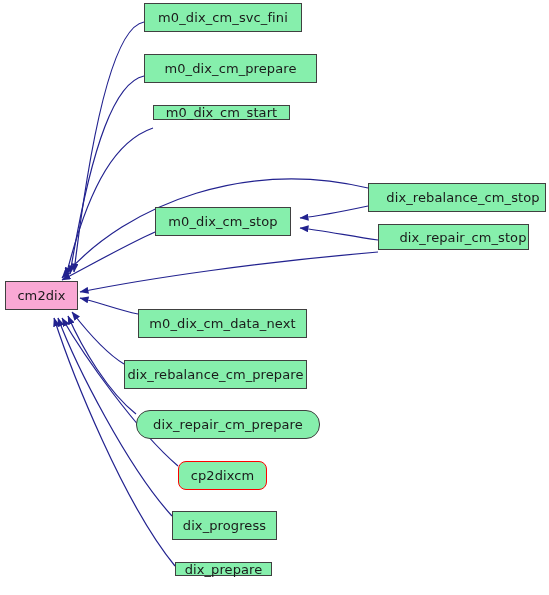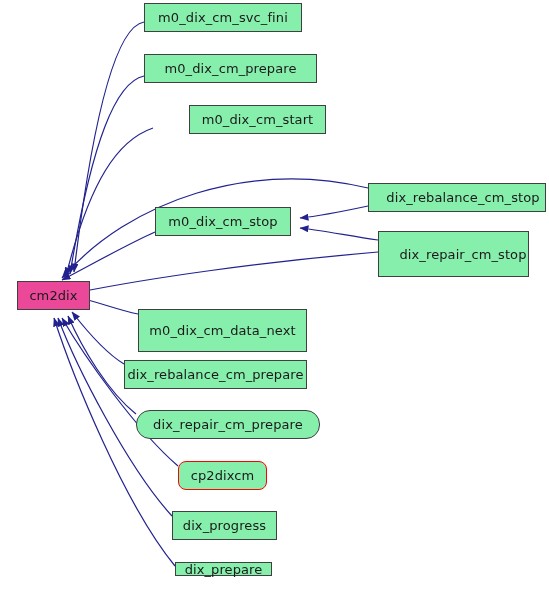--- a/index.html
+++ b/index.html
@@ -32,23 +32,22 @@
     justify-content: center;
     background: #86efac;
     border: 1px solid #404040;
     color: #1a1a1a;
     font-size: 13px;
     line-height: 1;
     white-space: nowrap;
     letter-spacing: 0.1px;
   }
   .node.root {
-    background: #ec4899;
+    background: #f9a8d4;
     border: 1px solid #404040;
-    margin-left: 12px;
   }
   .node.highlight {
     border: 1px solid #ff0000;
   }
   .node .label {
     display: block;
     padding: 0 2px;
   }
 </style>
 </head>
@@ -83,33 +82,33 @@
   <div id="nodes-group">
       <div class="node root" style="left: 5px; top: 281px; width: 73px; height: 29px;">
         <span class="label">cm2dix</span>
       </div>
       <div class="node" style="left: 144px; top: 3px; width: 158px; height: 29px;">
         <span class="label">m0_dix_cm_svc_fini</span>
       </div>
       <div class="node" style="left: 144px; top: 54px; width: 173px; height: 29px;">
         <span class="label">m0_dix_cm_prepare</span>
       </div>
-      <div class="node" style="left: 153px; top: 105px; width: 137px; height: 29px; margin-left: 36px;">
+      <div class="node" style="left: 153px; top: 105px; width: 137px; height: 15px;">
         <span class="label">m0_dix_cm_start</span>
       </div>
       <div class="node" style="left: 368px; top: 183px; width: 178px; height: 29px; padding-left: 12px;">
         <span class="label">dix_rebalance_cm_stop</span>
       </div>
       <div class="node" style="left: 155px; top: 207px; width: 136px; height: 29px;">
         <span class="label">m0_dix_cm_stop</span>
       </div>
-      <div class="node" style="left: 378px; top: 231px; width: 151px; height: 46px; padding-left: 19px;">
+      <div class="node" style="left: 378px; top: 224px; width: 151px; height: 26px; padding-left: 19px;">
         <span class="label">dix_repair_cm_stop</span>
       </div>
-      <div class="node" style="left: 138px; top: 309px; width: 169px; height: 43px;">
+      <div class="node" style="left: 138px; top: 309px; width: 169px; height: 29px;">
         <span class="label">m0_dix_cm_data_next</span>
       </div>
       <div class="node" style="left: 124px; top: 360px; width: 183px; height: 29px;">
         <span class="label">dix_rebalance_cm_prepare</span>
       </div>
       <div class="node" style="left: 136px; top: 410px; width: 184px; height: 29px; border-radius: 14px;">
         <span class="label">dix_repair_cm_prepare</span>
       </div>
       <div class="node highlight" style="left: 178px; top: 461px; width: 89px; height: 29px; border-radius: 8px;">
         <span class="label">cp2dixcm</span>

